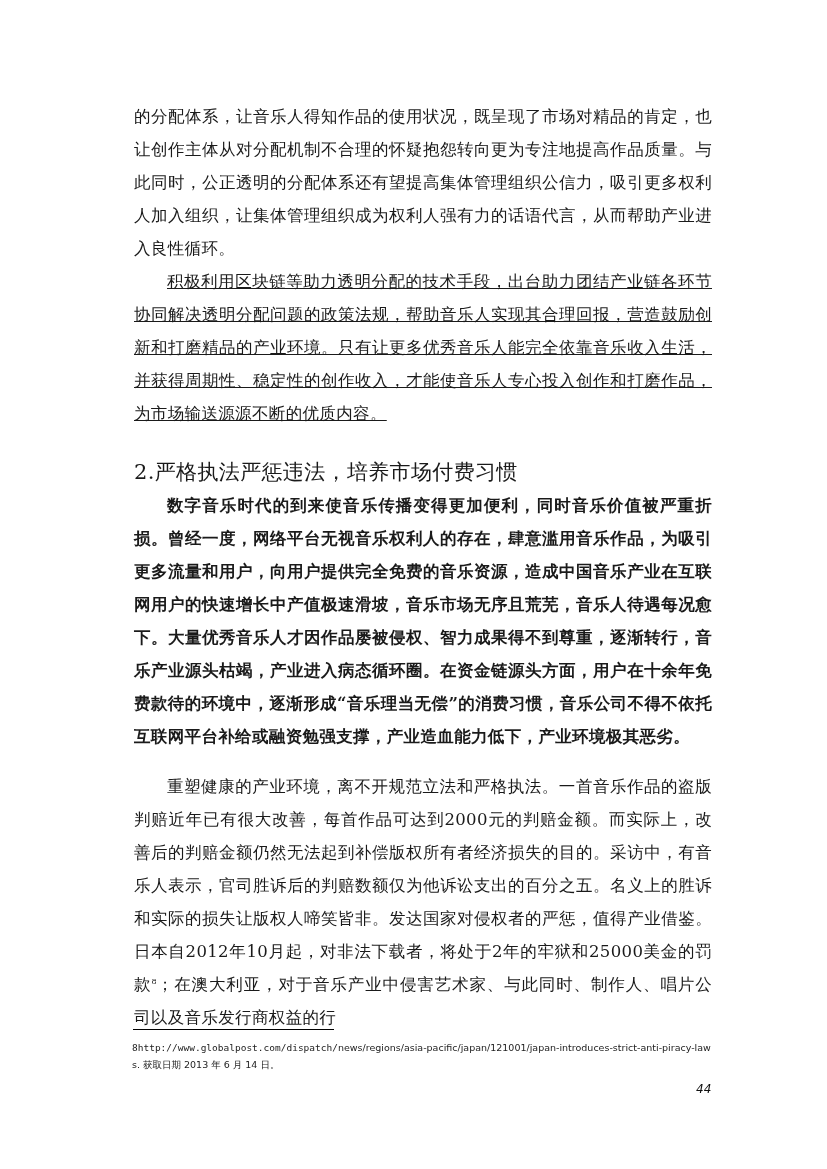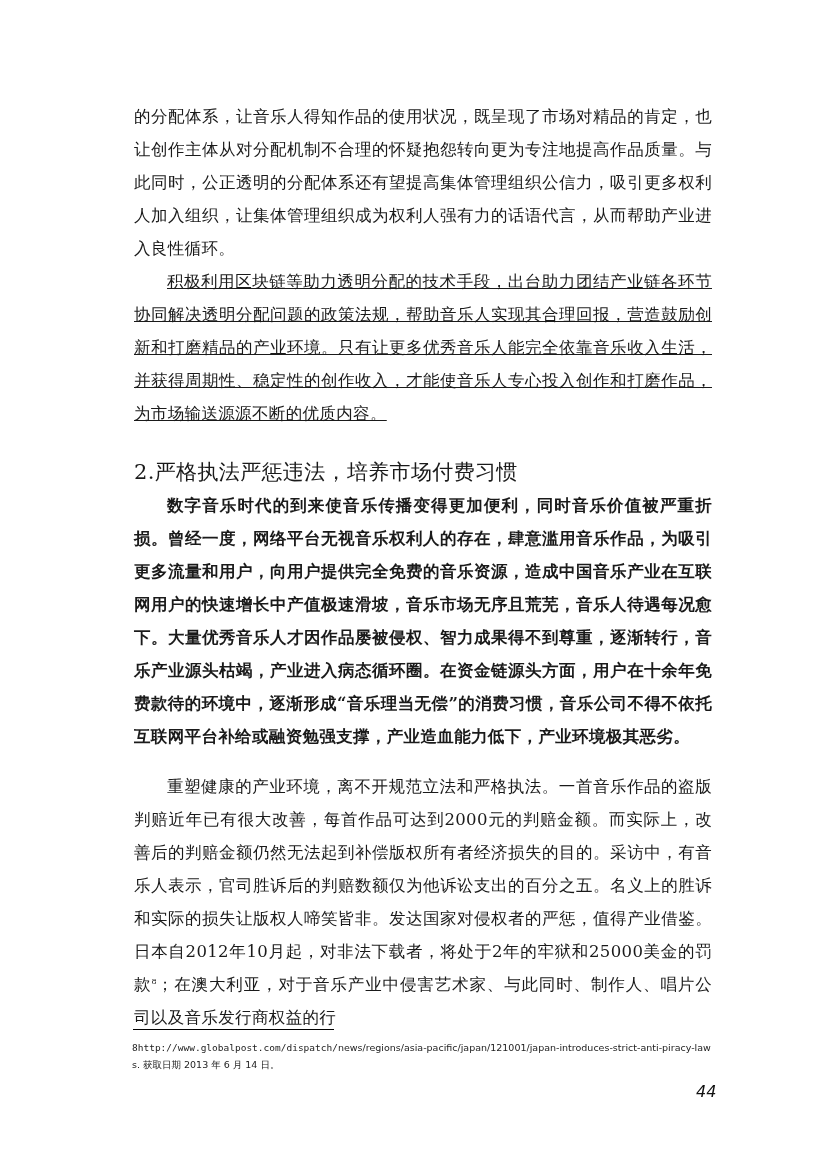--- a/index.html
+++ b/index.html
@@ -15,21 +15,21 @@
   #h2 { top: 456px; }
   #p3 { top: 489px; font-weight: bold; }
   #p4 { top: 770px; }
   .heading { position: absolute; left: 126px; font-size: 21px; line-height: 33px; margin: 0; letter-spacing: 0.35px; }
   sup { font-size: 8px; vertical-align: super; line-height: 0; }
   .fn-rule { position: absolute; left: 125px; top: 1029px; width: 201px; height: 1px; background: #000; }
   .footnote { position: absolute; left: 124px; top: 1039px; width: 582px; font-size: 10px;
               line-height: 17px; color: #222; margin: 0; word-break: break-all; }
   .fn-mono { font-family: "DejaVu Sans Mono", "Liberation Mono", monospace; font-size: 9.5px; }
   .fn-sans { font-family: "DejaVu Sans", "Liberation Sans", sans-serif; font-size: 9.5px; }
-  .page-num { position: absolute; left: 688px; top: 1082px; font-size: 16px;
+  .page-num { position: absolute; left: 688px; top: 1082px; font-size: 12px;
               font-family: "DejaVu Sans", "Liberation Sans", sans-serif; font-style: italic; color: #111; }
 </style>
 </head>
 <body>
 
 <div class="page">
 
   <p id="p1" class="body-text">的分配体系，让音乐人得知作品的使用状况，既呈现了市场对精品的肯定，也让创作主体从对分配机制不合理的怀疑抱怨转向更为专注地提高作品质量。与此同时，公正透明的分配体系还有望提高集体管理组织公信力，吸引更多权利人加入组织，让集体管理组织成为权利人强有力的话语代言，从而帮助产业进入良性循环。</p>
 
   <p id="p2" class="body-text indent">积极利用区块链等助力透明分配的技术手段，出台助力团结产业链各环节协同解决透明分配问题的政策法规，帮助音乐人实现其合理回报，营造鼓励创新和打磨精品的产业环境。只有让更多优秀音乐人能完全依靠音乐收入生活，并获得周期性、稳定性的创作收入，才能使音乐人专心投入创作和打磨作品，为市场输送源源不断的优质内容。</p>

